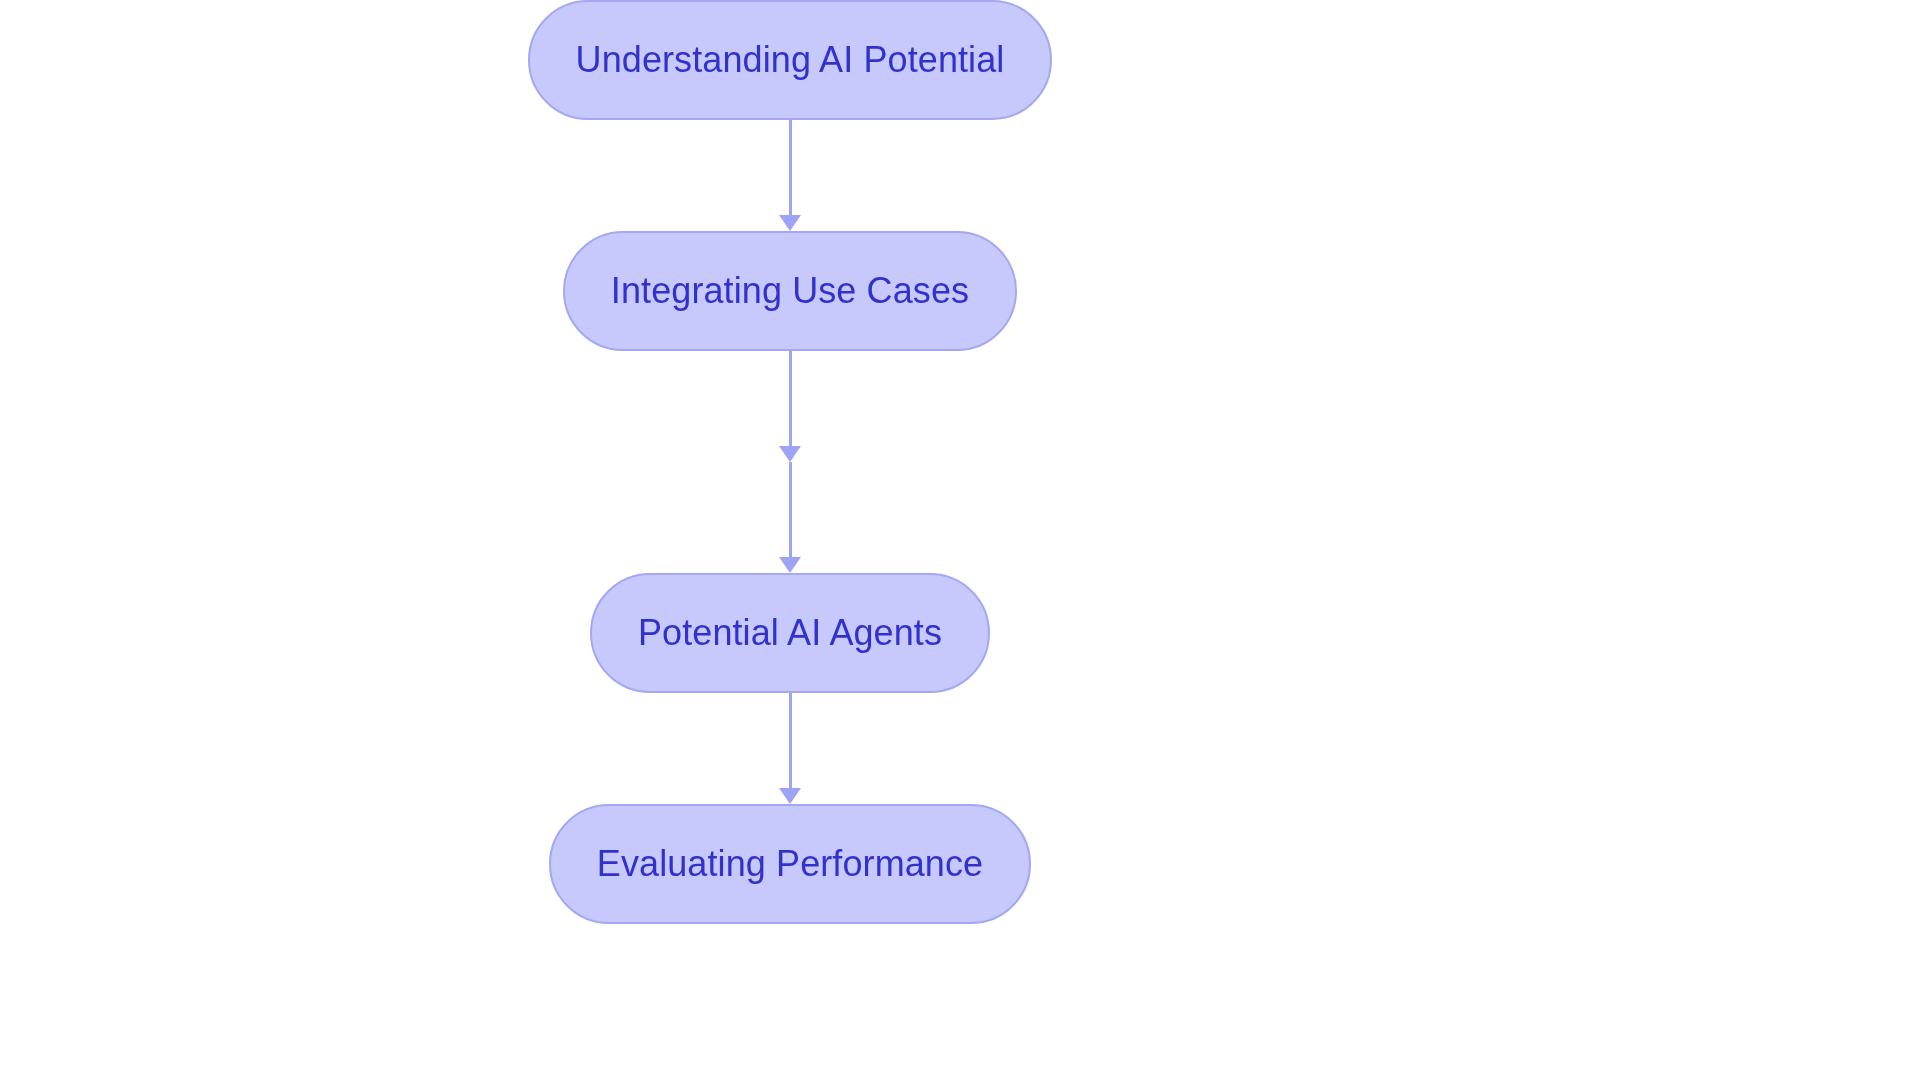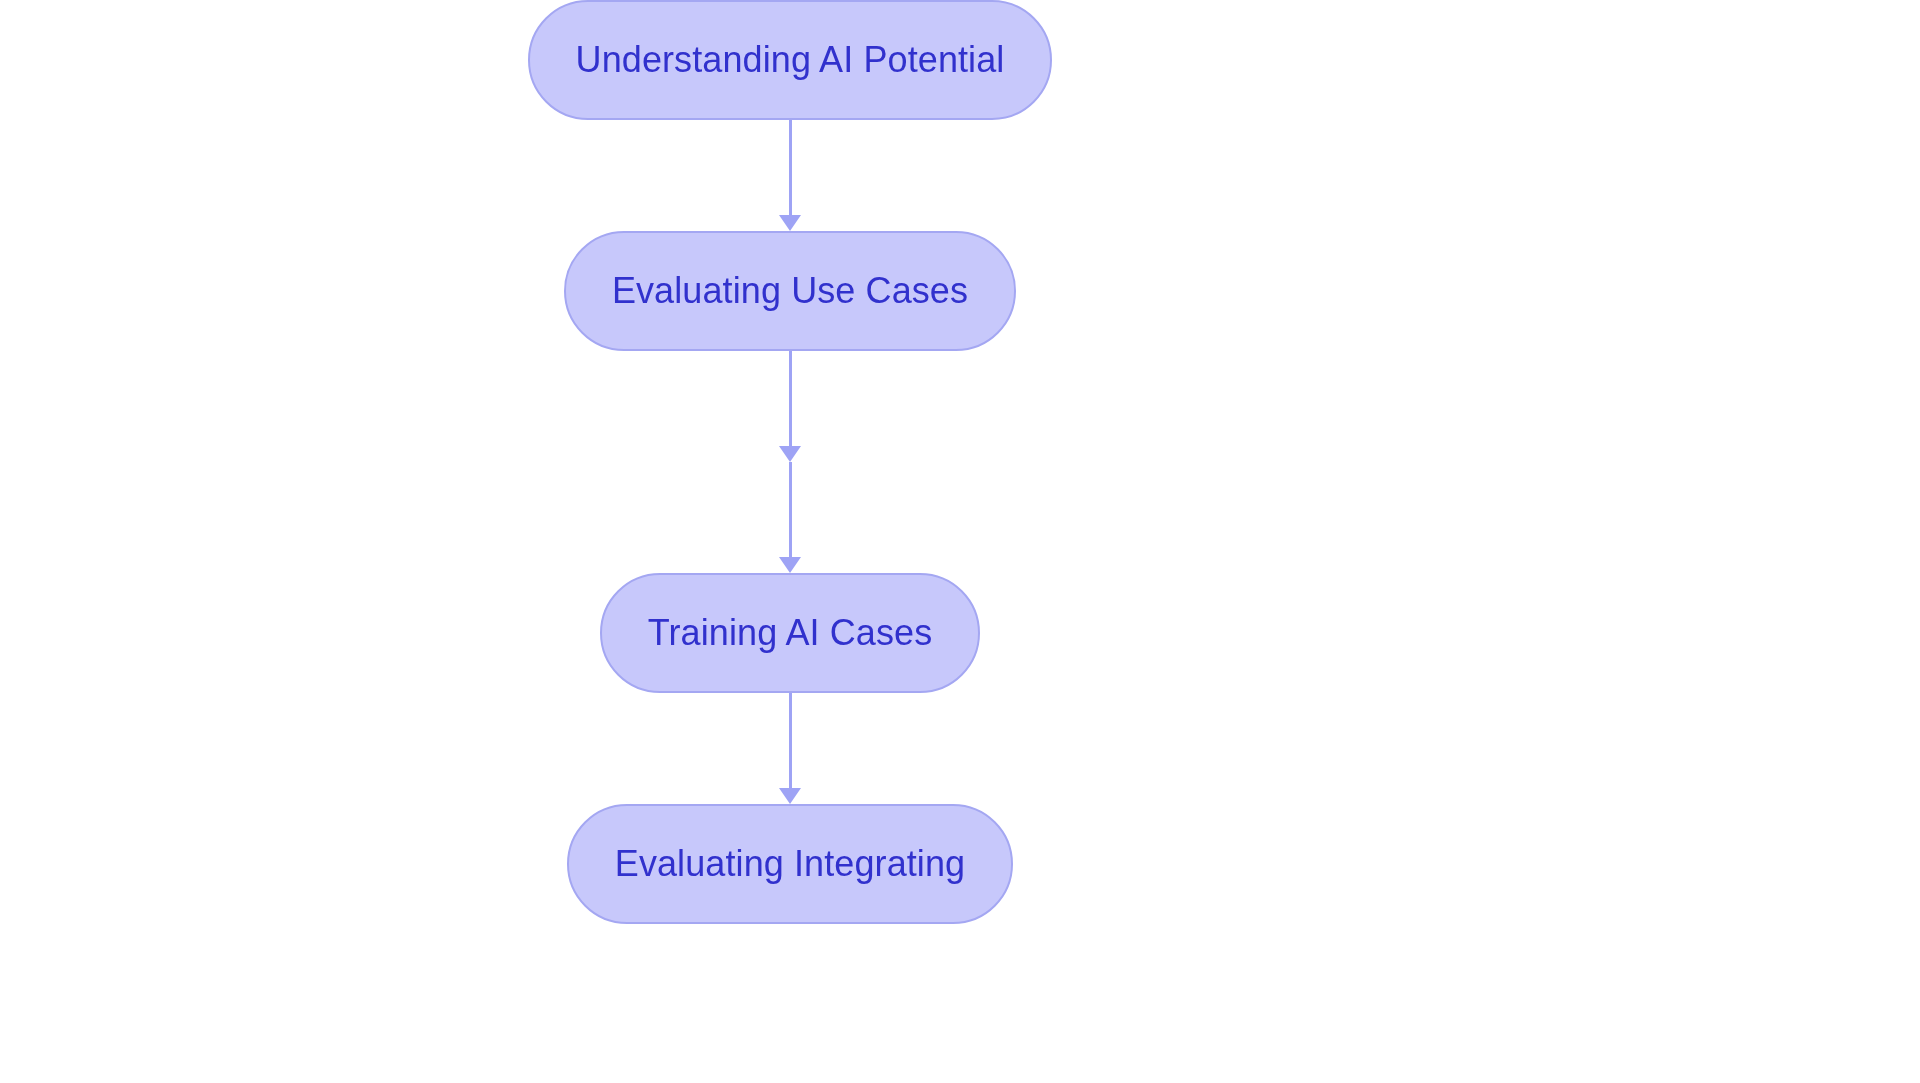--- a/index.html
+++ b/index.html
@@ -93,41 +93,41 @@
     <div class="flow-node">
       <span class="flow-node-label">Understanding AI Potential</span>
     </div>
 
     <div class="flow-connector">
       <div class="connector-stem"></div>
       <div class="connector-head"></div>
     </div>
 
     <div class="flow-node">
-      <span class="flow-node-label">Evaluating Use Cases</span>
+      <span class="flow-node-label">Integrating Use Cases</span>
     </div>
 
     <div class="flow-connector">
       <div class="connector-stem"></div>
       <div class="connector-head"></div>
     </div>
 
 
     <div class="flow-connector">
       <div class="connector-stem"></div>
       <div class="connector-head"></div>
     </div>
 
     <div class="flow-node">
-      <span class="flow-node-label">Training AI Cases</span>
+      <span class="flow-node-label">Potential AI Agents</span>
     </div>
 
     <div class="flow-connector">
       <div class="connector-stem"></div>
       <div class="connector-head"></div>
     </div>
 
     <div class="flow-node">
-      <span class="flow-node-label">Evaluating Integrating</span>
+      <span class="flow-node-label">Evaluating Performance</span>
     </div>
 
   </div>
 </div>
 
 </body></html>

